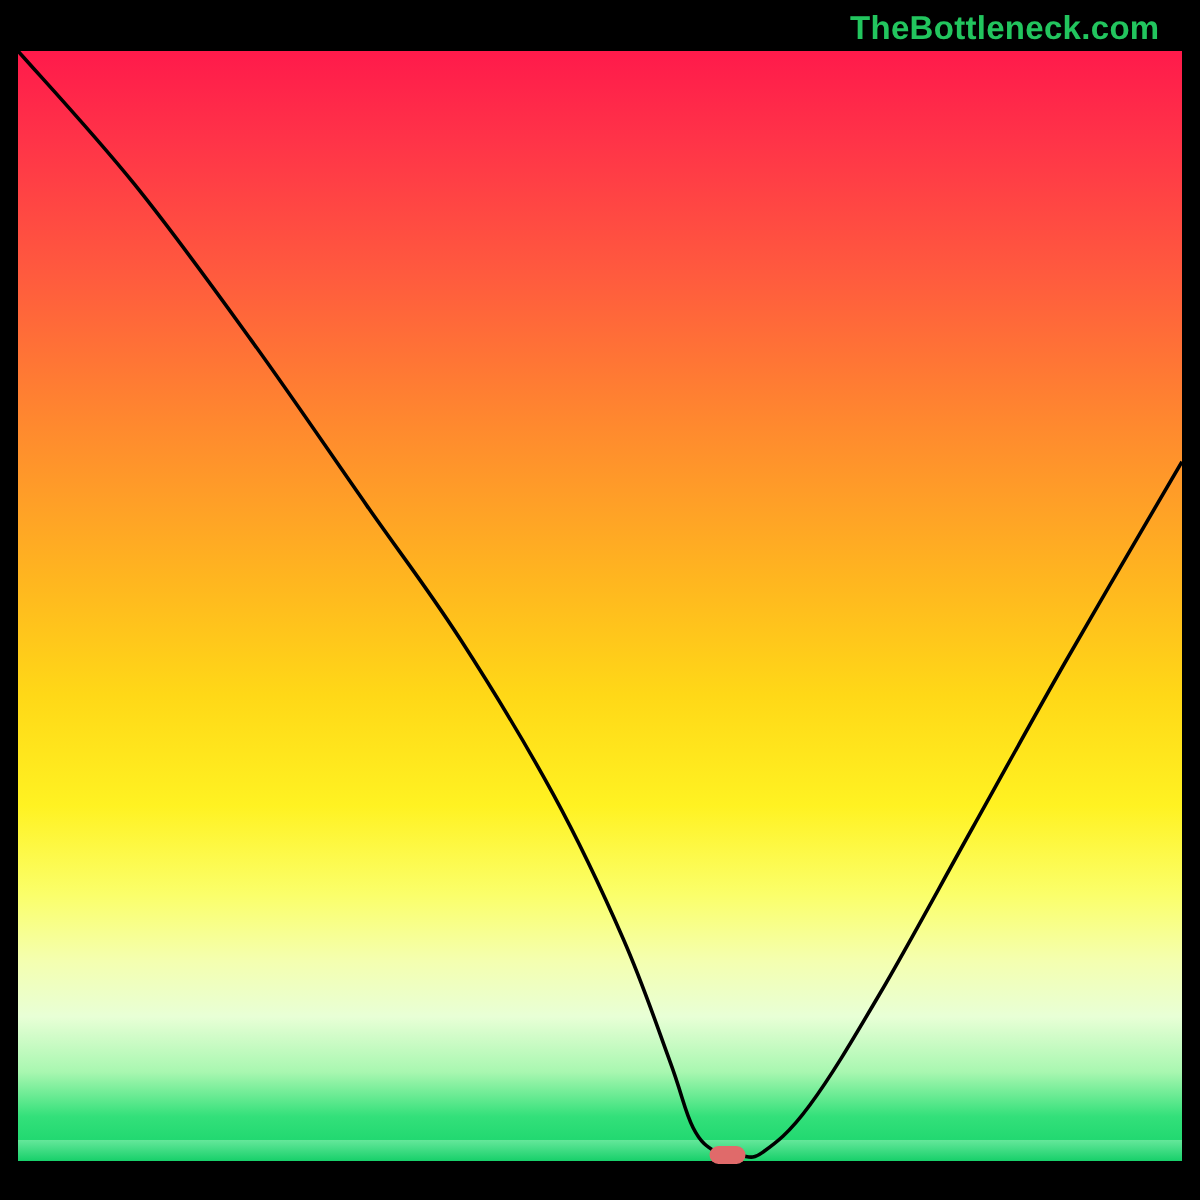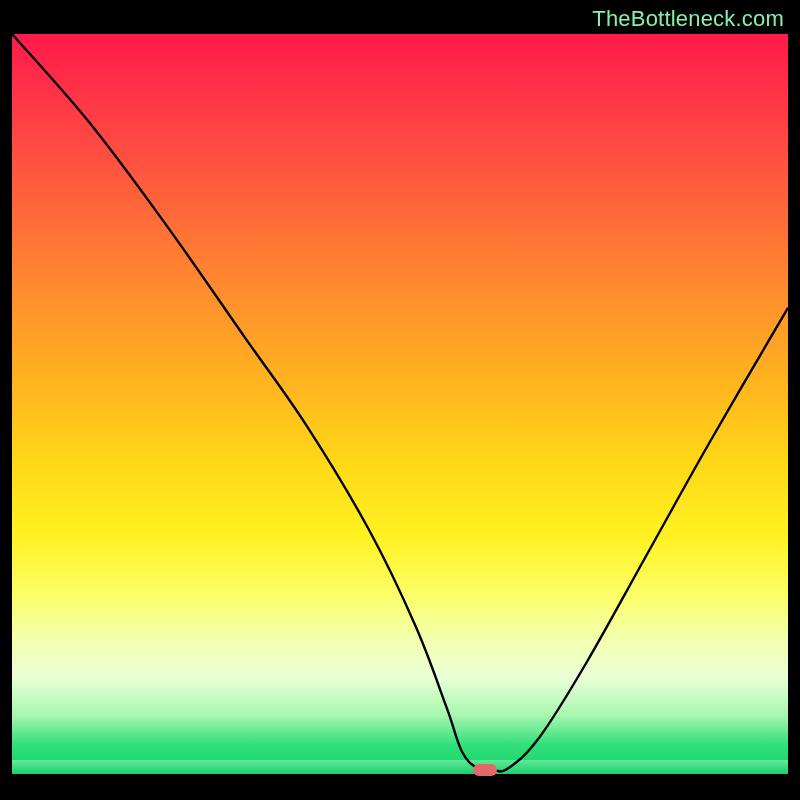--- a/index.html
+++ b/index.html
@@ -13,24 +13,24 @@
   }
   .frame {
     position: relative;
     width: 800px;
     height: 800px;
     background: #000;
   }
   .watermark {
     position: absolute;
     top: 6px;
-    right: 16px;
-    color: #86efac;
+    right: 27px;
+    color: #22c55e;
     font-size: 22px;
-    font-weight: 400;
+    font-weight: 700;
     letter-spacing: 0.2px;
     z-index: 5;
   }
   .plot-outer {
     position: absolute;
     left: 12px;
     top: 34px;
     width: 776px;
     height: 754px;
     background: #000;

